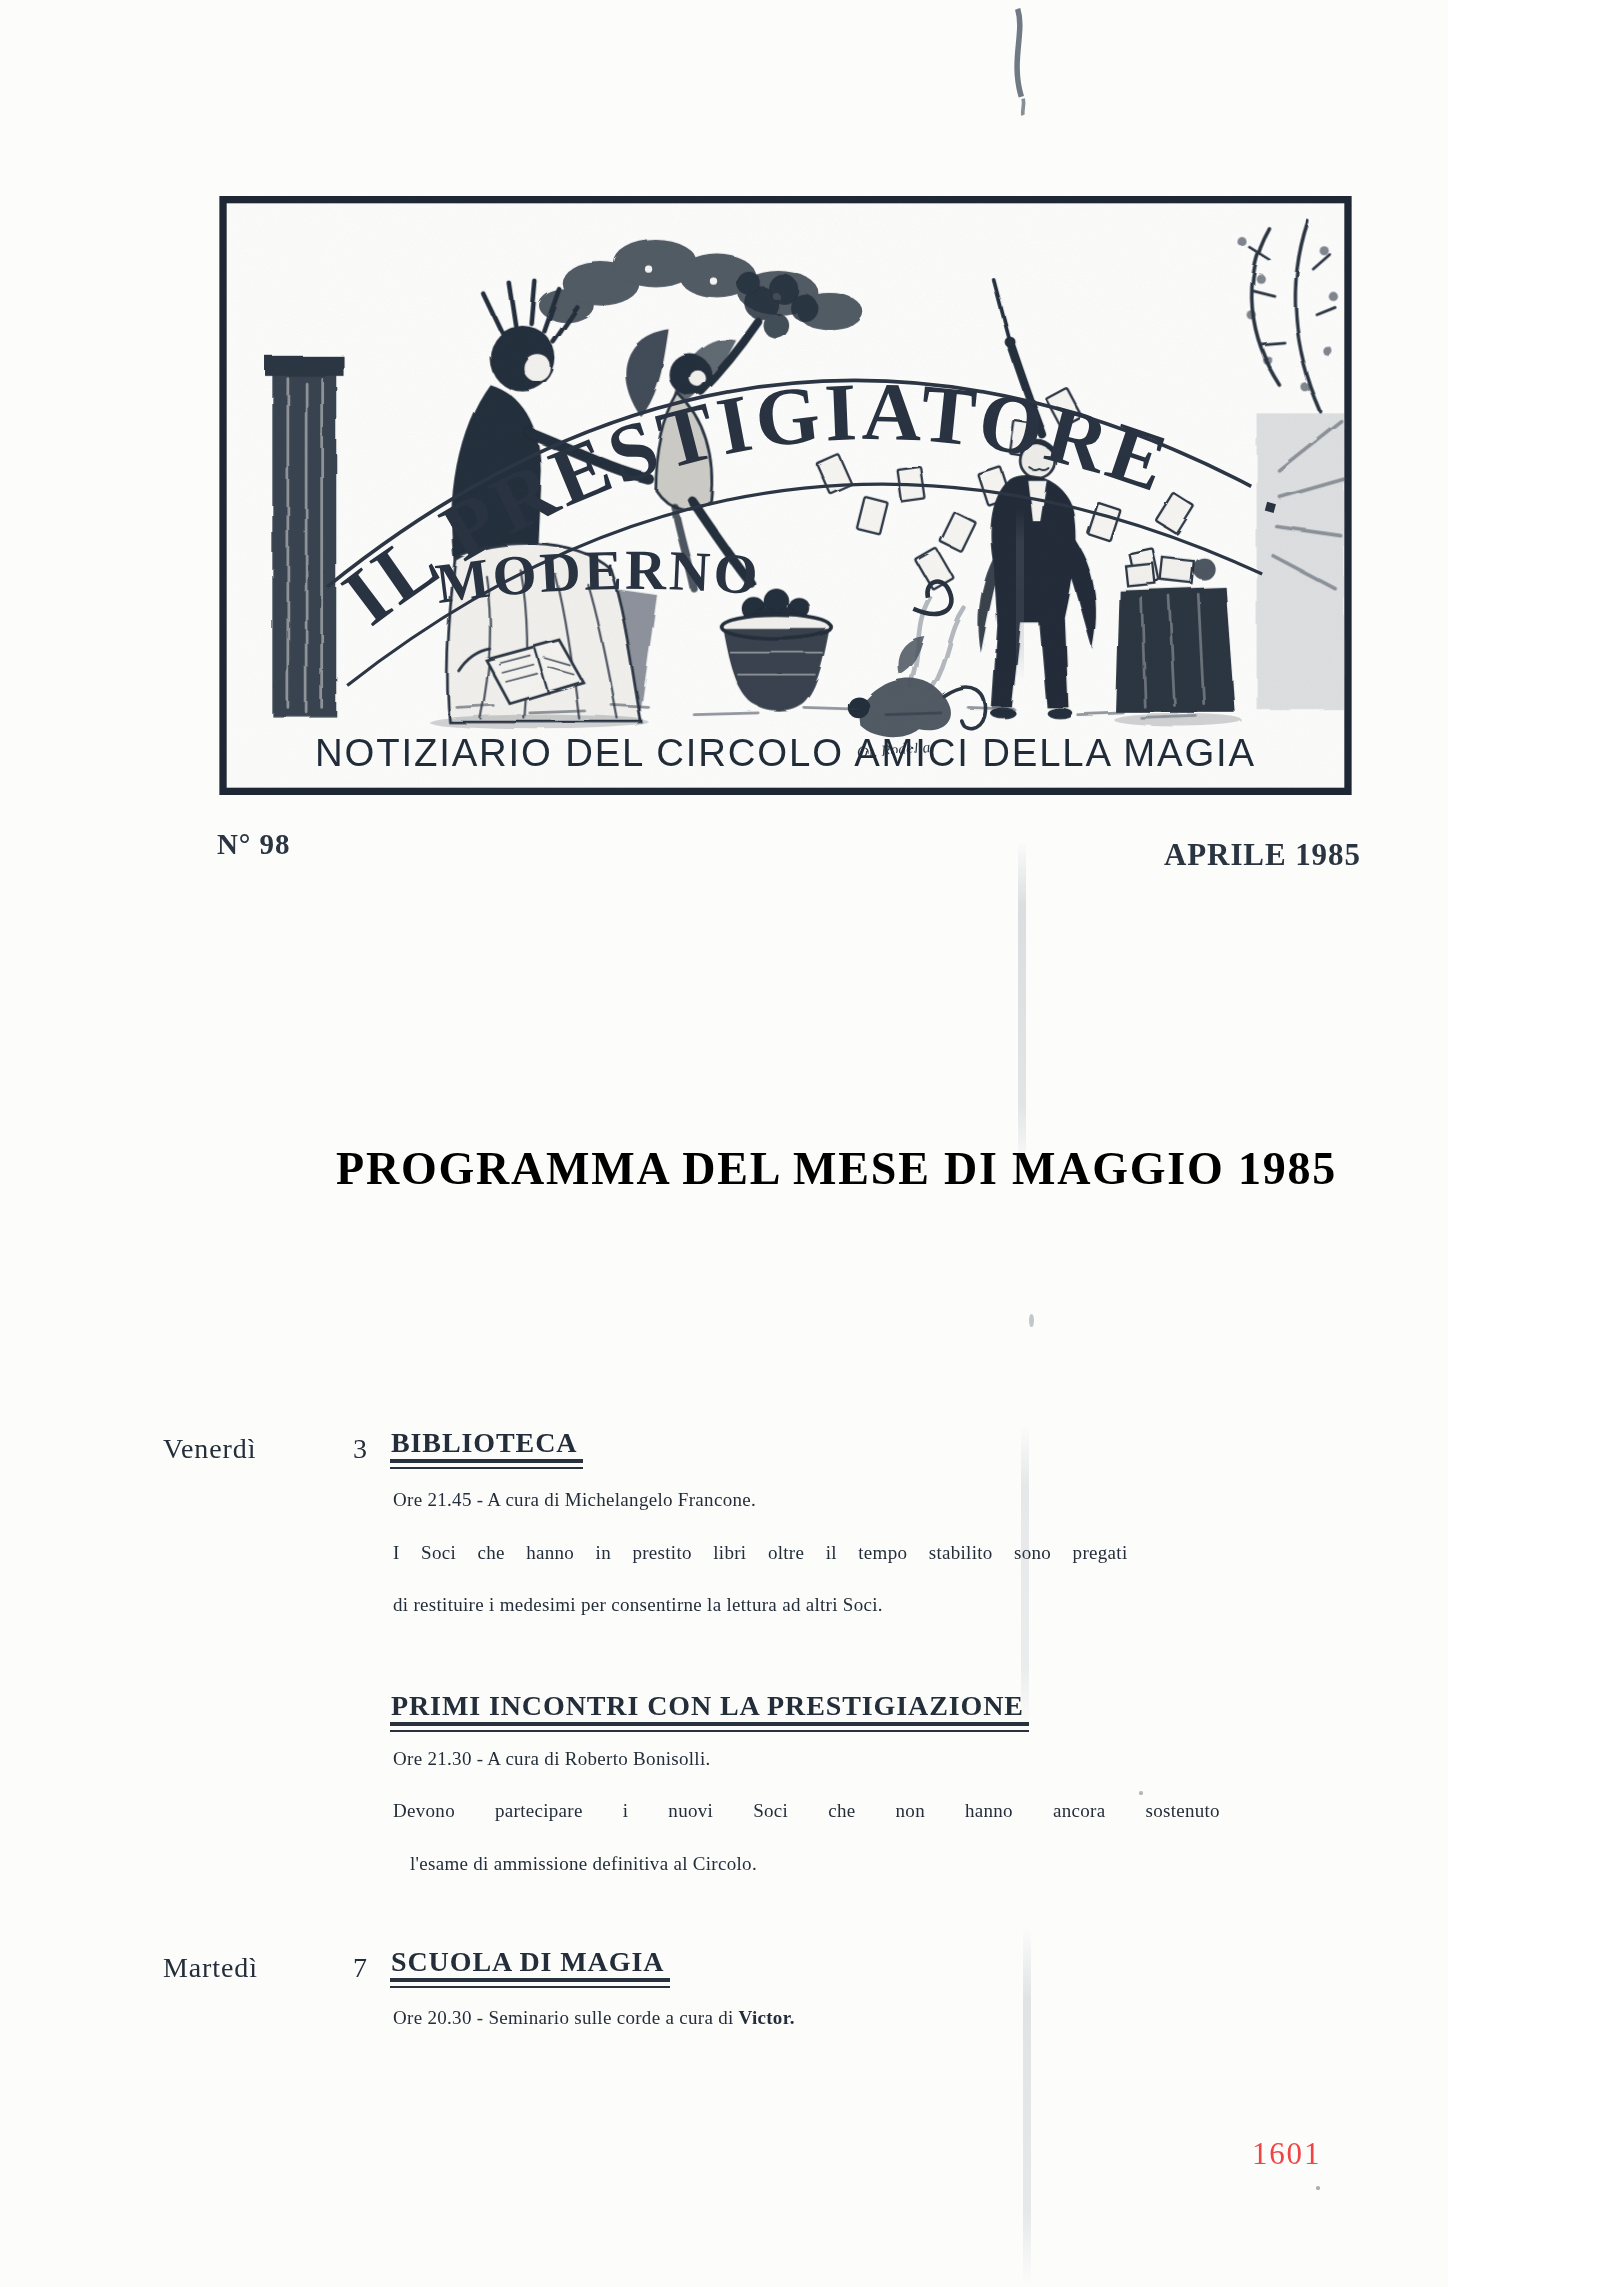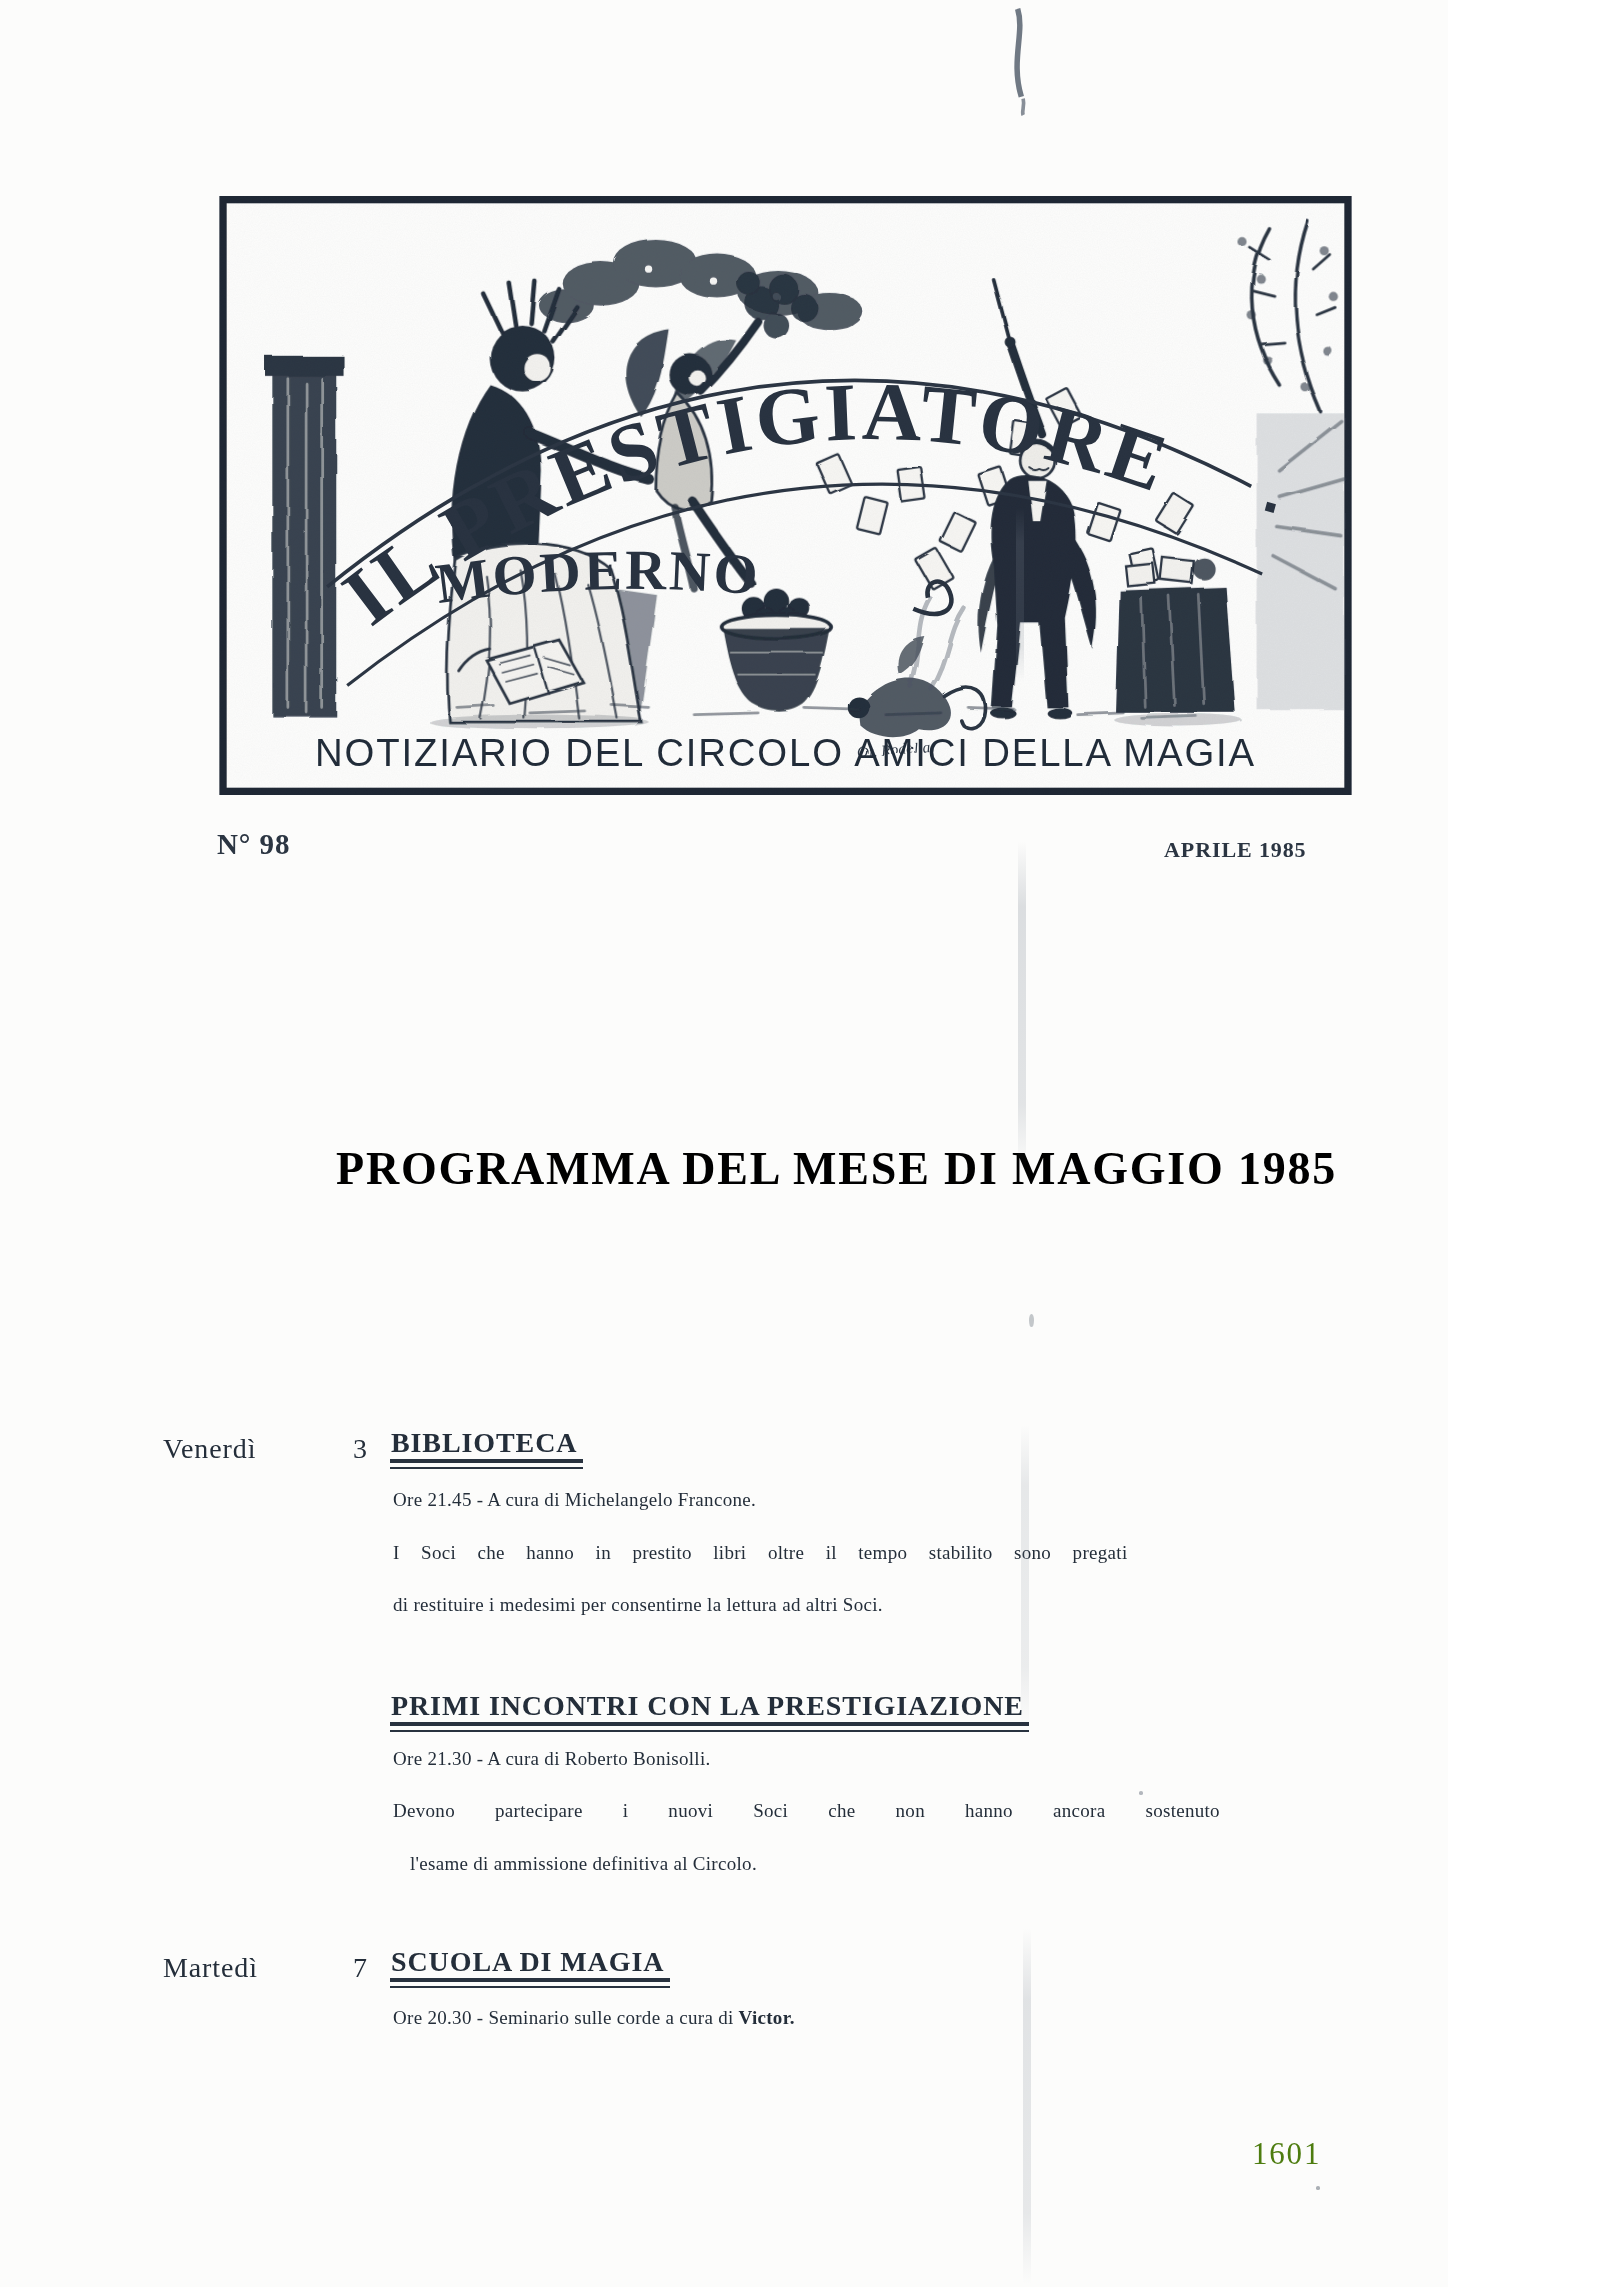--- a/index.html
+++ b/index.html
@@ -10,36 +10,36 @@
     overflow:hidden;
     font-family:"Liberation Serif", serif;
     color:#242e3a;
   }
   .abs{position:absolute;}
   
   .masthead{left:219px;top:196px;width:1133px;height:599px;}
   .masthead svg{display:block;width:100%;height:100%;}
   
   .issue-no{left:217px;top:828px;font-size:29px;font-weight:bold;letter-spacing:0.9px;color:#2b3542;}
-  .issue-date{left:1164px;top:837px;font-size:22px;font-weight:bold;letter-spacing:0.9px;color:#2b3542;}
+  .issue-date{left:1164px;top:837px;font-size:31px;font-weight:bold;letter-spacing:0.9px;color:#2b3542;}
   
   .prog-title{left:336px;top:1142px;margin:0;font-size:46px;font-weight:bold;letter-spacing:1.8px;color:#000000;white-space:nowrap;}
   
   .day{font-size:28px;letter-spacing:0.9px;}
   .datenum{font-size:28px;}
   .evt-heading{
     font-size:28px;font-weight:bold;letter-spacing:0.9px;white-space:nowrap;
     position:relative;padding-bottom:11px;display:inline-block;
   }
   .evt-heading::before{content:"";position:absolute;left:-0.9px;right:-5.5px;bottom:7.3px;height:3.7px;background:#28323f;}
   .evt-heading::after{content:"";position:absolute;left:-0.9px;right:-5.5px;bottom:0.9px;height:1.8px;background:#28323f;}
   .line{font-size:19px;letter-spacing:0.3px;white-space:nowrap;}
   .just-md{word-spacing:16.4px;}
   .just-lg{word-spacing:35px;}
-  .footer-num{left:1252px;top:2136px;font-size:31px;letter-spacing:1.8px;color:#4d7c0f;}
+  .footer-num{left:1252px;top:2136px;font-size:31px;letter-spacing:1.8px;color:#ef4444;}
   
   .streak{width:8.2px;background:linear-gradient(180deg,rgba(140,150,160,0),rgba(120,130,142,0.28) 20%,rgba(120,130,142,0.22) 80%,rgba(140,150,160,0));}
   .s1{left:1016px;top:508px;height:174px;opacity:.8;}
   .s2{left:1018px;top:841px;height:329px;opacity:.9;}
   .s3{left:1021px;top:1425px;height:302px;opacity:.6;}
   .s4{left:1023px;top:1928px;height:356px;opacity:.75;}
   .speck{border-radius:50%;background:#5a6470;}
 </style>
 </head>
 <body>

